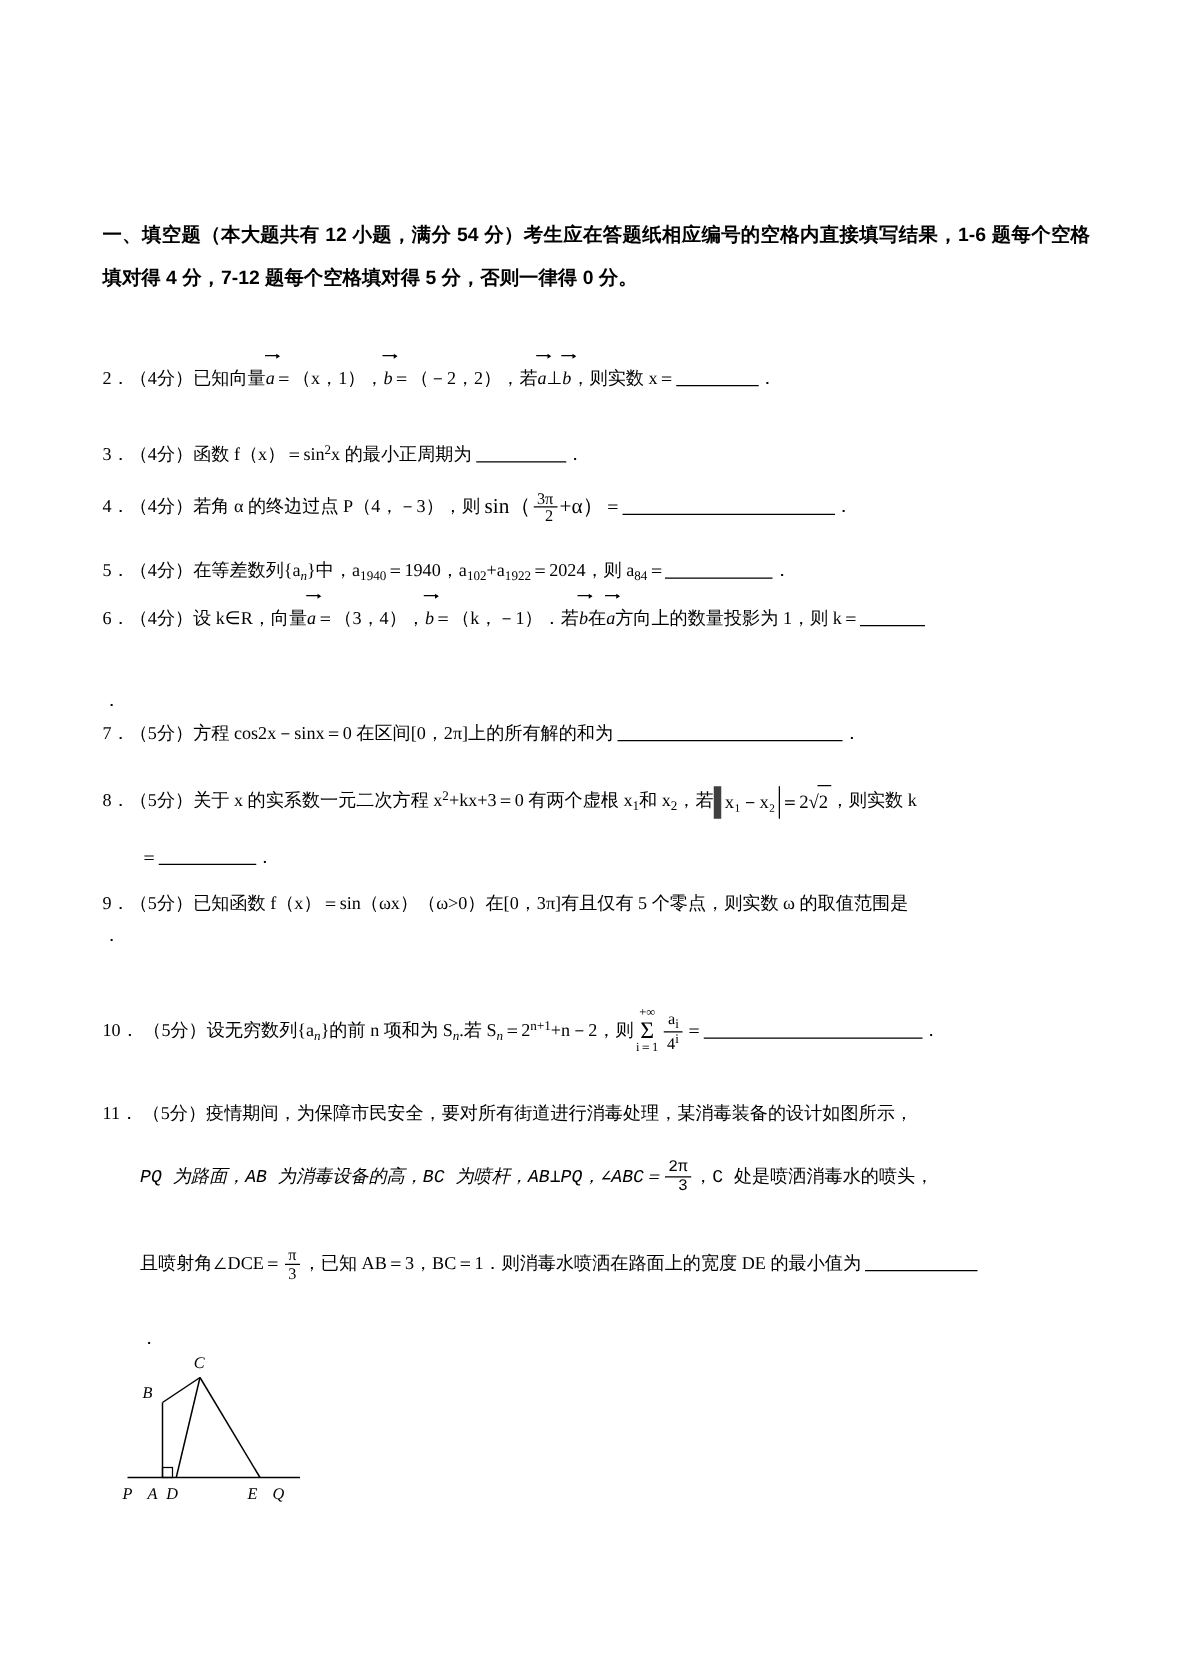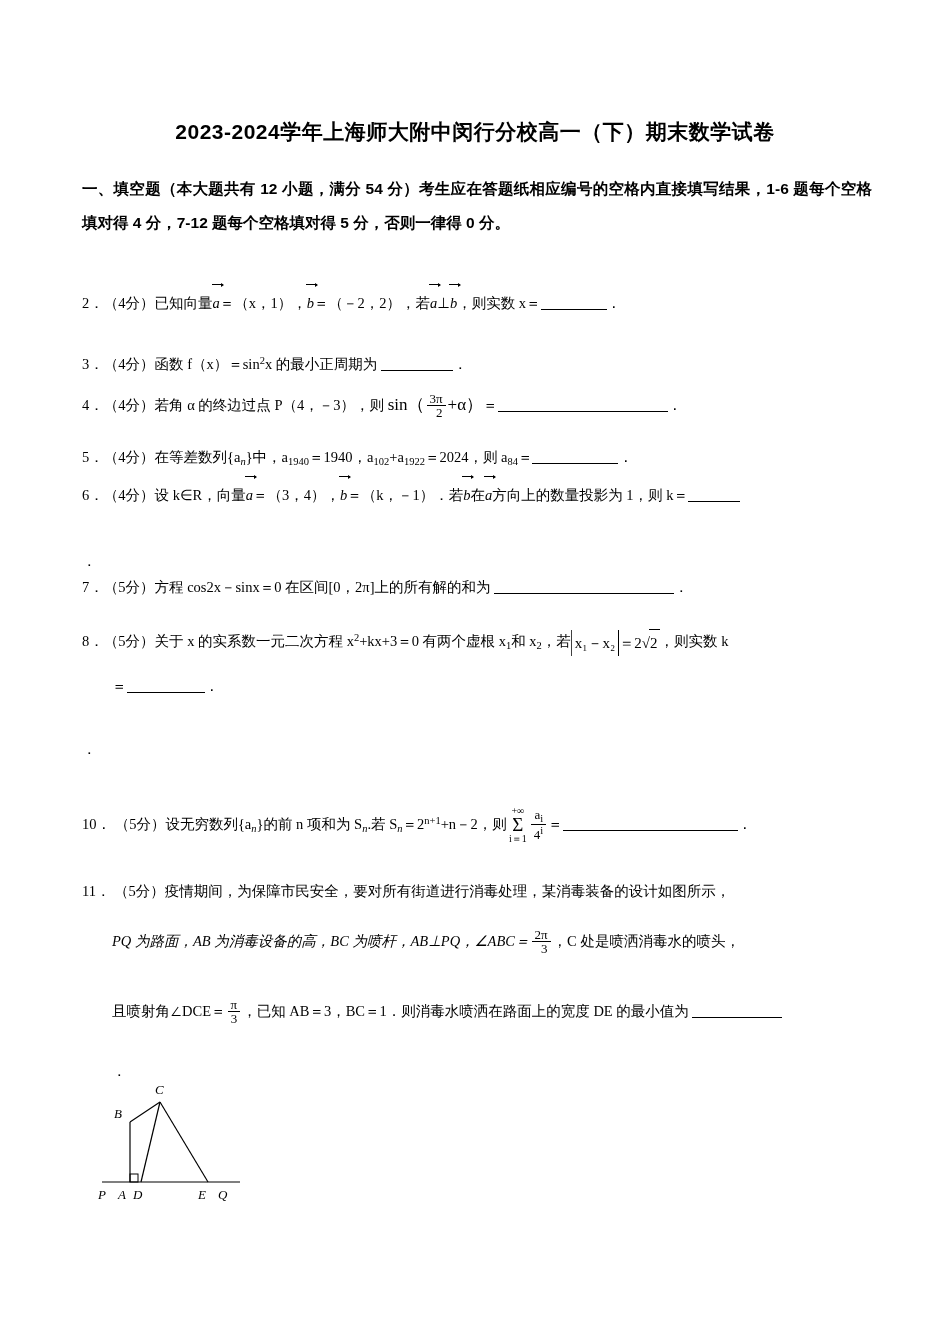--- a/index.html
+++ b/index.html
@@ -104,21 +104,21 @@
   .frac .bot { display: block; border-top: 1px solid #000; padding: 0 3px; }
   .big { font-size: 17px; }
   .sqrt {
     display: inline-block;
     border-top: 1px solid #000;
     padding: 0 2px 0 1px;
     margin-left: -1px;
   }
   .abs {
     display: inline-block;
-    border-left: 1px solid #404040;
+    border-left: 6px solid #404040;
     border-right: 1px solid #000;
     padding: 0 3px;
   }
   .sumop {
     display: inline-block;
     text-align: center;
     vertical-align: middle;
     font-size: 11px;
     line-height: 1.1;
     margin: 0 2px;
@@ -129,21 +129,20 @@
   .fig {
     position: absolute;
   }
   .fig svg { display: block; }
 </style>
 </head>
 <body>
 
 <div class="page">
 
-  <div class="doc-title">2023-2024学年上海师大附中闵行分校高一（下）期末数学试卷</div>
 
   <div class="section-head">一、填空题（本大题共有 12 小题，满分 54 分）考生应在答题纸相应编号的空格内直接填写结果，1-6 题每个空格填对得 4 分，7-12 题每个空格填对得 5 分，否则一律得 0 分。</div>
 
 
   <div class="q" style="top:290px;">
     <span>2．</span><span>（4分）</span><span>已知向量</span><span class="vec">a</span><span>＝（x，1），</span><span class="vec">b</span><span>＝（－2，2），若</span><span class="vec">a</span><span>⊥</span><span class="vec">b</span><span>，则实数 x＝</span><span class="blank" style="width:66px;"></span><span>．</span>
   </div>
 
   <div class="q" style="top:348px;">
     <span>3．</span><span>（4分）</span><span>函数 f（x）＝sin</span><span class="sup">2</span><span>x 的最小正周期为</span> <span class="blank" style="width:72px;"></span><span>．</span>
@@ -169,32 +168,35 @@
     <span>7．</span><span>（5分）</span><span>方程 cos2x－sinx＝0 在区间[0，2π]上的所有解的和为</span> <span class="blank" style="width:180px;"></span><span>．</span>
   </div>
 
   <div class="q" style="top:625px;">
     <span>8．</span><span>（5分）</span><span>关于 x 的实系数一元二次方程 x</span><span class="sup">2</span><span>+kx+3＝0 有两个虚根 x</span><span class="sub">1</span><span>和 x</span><span class="sub">2</span><span>，若</span><span style="display:inline-block;vertical-align:middle;font-size:15px;"><span class="abs">x₁－x₂</span><span>＝2</span><span style="position:relative;display:inline-block;"><span style="font-size:15px;">√</span><span class="sqrt">2</span></span></span><span>，则实数 k</span>
   </div>
   <div class="q" style="top:673px;padding-left:30px;">
     <span>＝</span><span class="blank" style="width:78px;"></span><span>．</span>
   </div>
 
+  <div class="q" style="top:710px;">
+    <span>9．</span><span>（5分）</span><span>已知函数 f（x）＝sin（ωx）（ω&gt;0）在[0，3π]有且仅有 5 个零点，则实数 ω 的取值范围是</span>
+  </div>
   <div class="q" style="top:736px;">
     <span>．</span>
   </div>
 
   <div class="q" style="top:806px;">
     <span>10．</span> <span>（5分）</span><span>设无穷数列{a</span><span class="sub it">n</span><span>}的前 n 项和为 S</span><span class="sub it">n</span><span>.若 S</span><span class="sub it">n</span><span>＝2</span><span class="sup">n+1</span><span>+n－2，则</span><span class="sumop"><span style="display:block;font-size:10px;">+∞</span><span class="sig">Σ</span><span style="display:block;font-size:10px;">i＝1</span></span><span class="frac"><span class="top"><span>a</span><span class="sub">i</span></span><span class="bot"><span>4</span><span class="sup">i</span></span></span><span>＝</span><span class="blank" style="width:175px;"></span><span>．</span>
   </div>
 
   <div class="q" style="top:878px;">
     <span>11．</span> <span>（5分）</span><span>疫情期间，为保障市民安全，要对所有街道进行消毒处理，某消毒装备的设计如图所示，</span>
   </div>
-  <div class="q" style="top:928px;padding-left:30px;">
+  <div class="q" style="top:928px;padding-left:30px;font-family:Liberation Mono, monospace;">
     <span class="it">PQ 为路面，AB 为消毒设备的高，BC 为喷杆，AB⊥PQ，∠ABC＝</span><span class="frac"><span class="top">2π</span><span class="bot">3</span></span><span>，C 处是喷洒消毒水的喷头，</span>
   </div>
   <div class="q" style="top:998px;padding-left:30px;">
     <span>且喷射角∠DCE＝</span><span class="frac"><span class="top">π</span><span class="bot">3</span></span><span>，已知 AB＝3，BC＝1．则消毒水喷洒在路面上的宽度 DE 的最小值为</span> <span class="blank" style="width:90px;"></span>
   </div>
   <div class="q" style="top:1058px;padding-left:30px;">
     <span>．</span>
   </div>
 
   <div class="fig" style="left:92px; top:1072px;">

